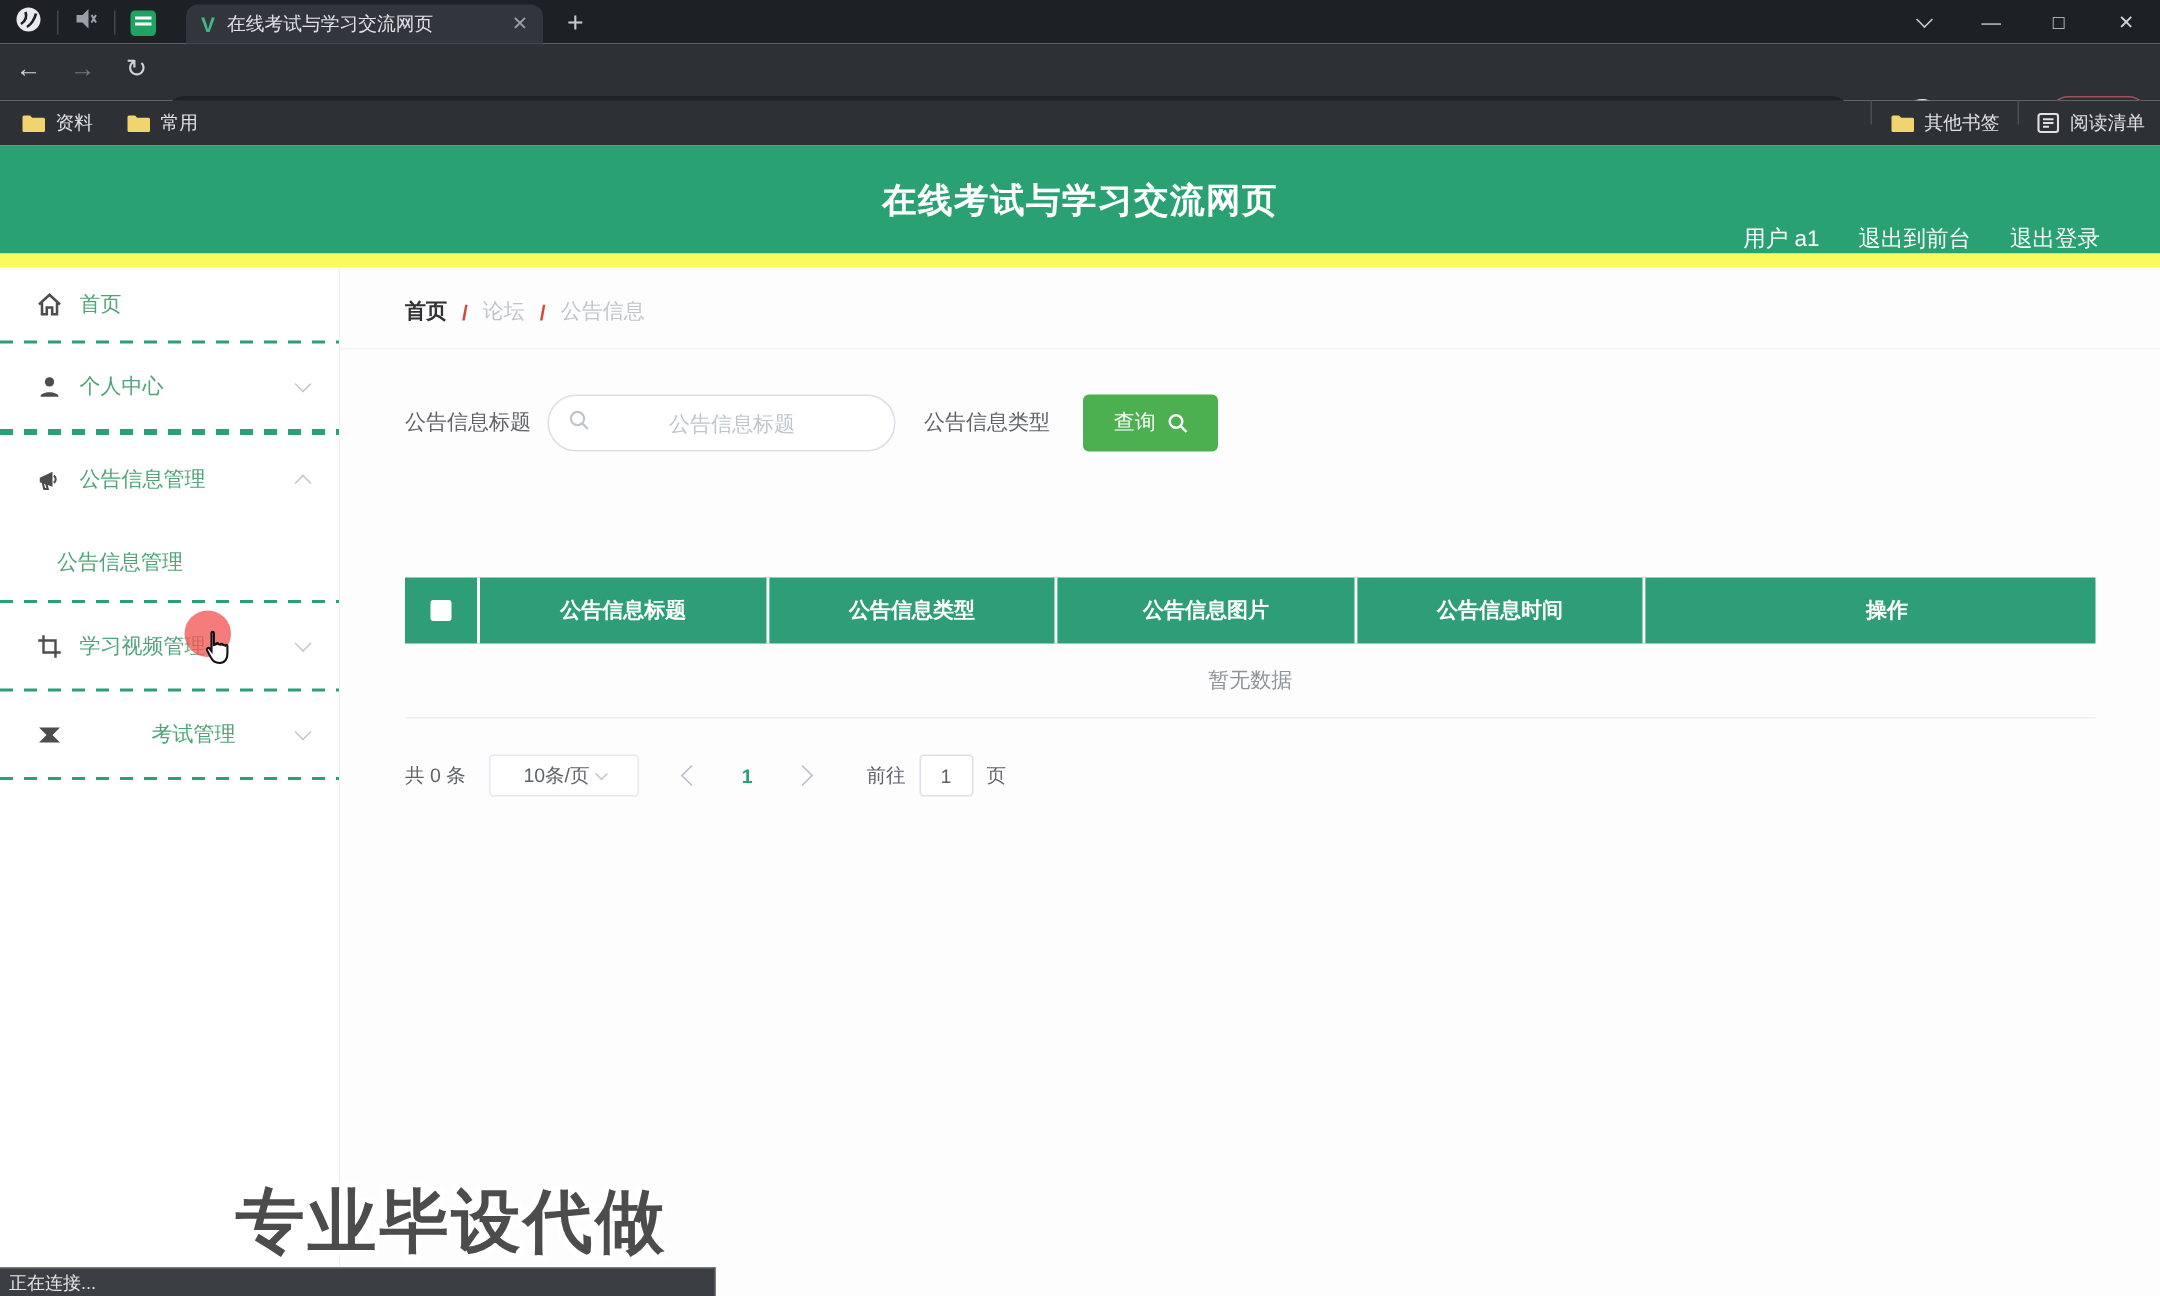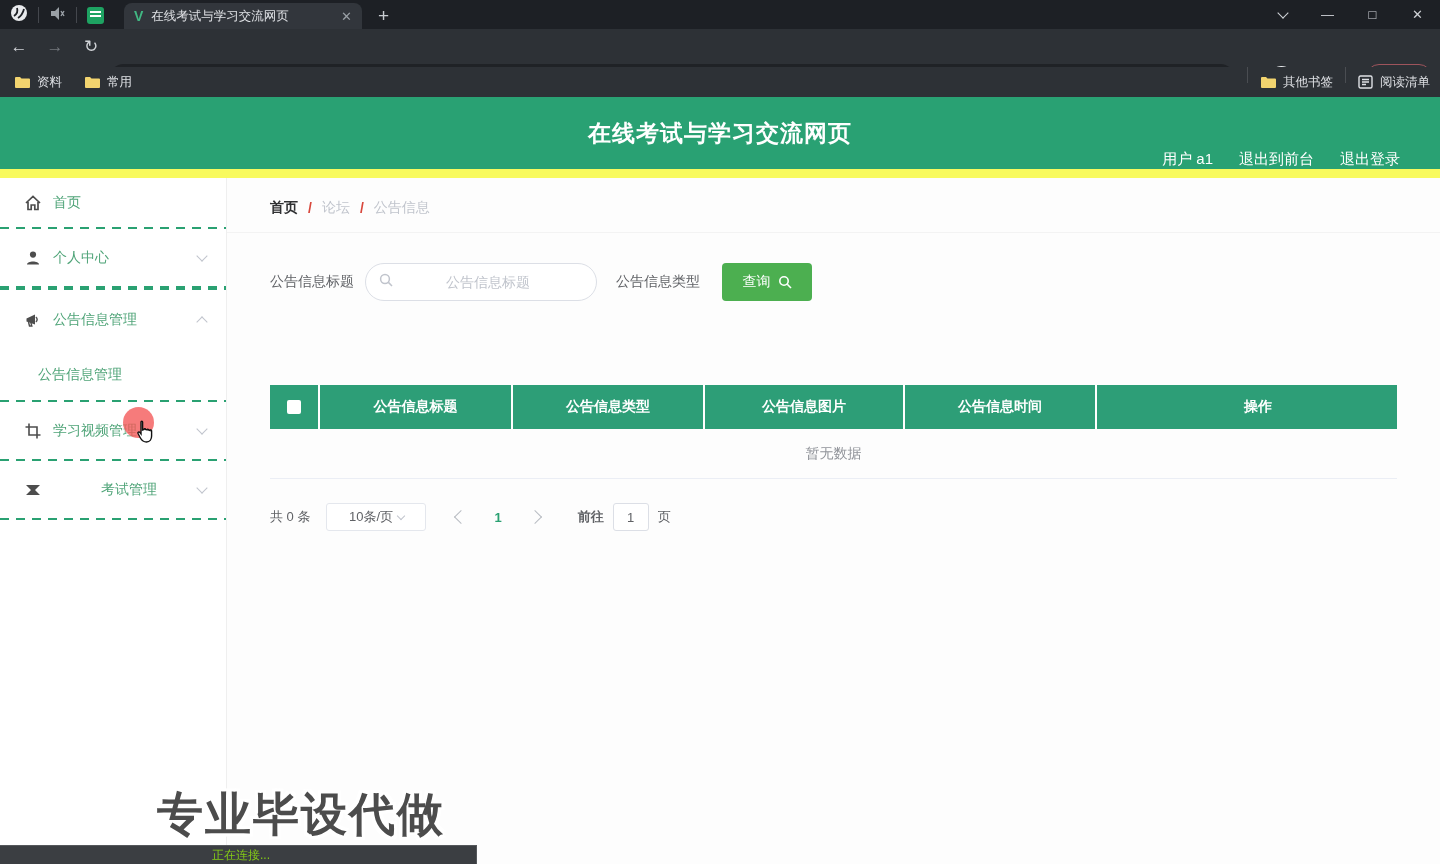--- a/index.html
+++ b/index.html
@@ -88,27 +88,27 @@
   .t-empty { height:50px; border-bottom:1px solid #ebeef5; display:flex; align-items:center; justify-content:center; font-size:14px; color:#909399; }
   
   .pagination { position:absolute; left:43px; top:325px; display:flex; align-items:center; font-size:13px; color:#606266; }
   .pg-total { margin-right:16px; }
   .pg-size { width:100px; height:28px; border:1px solid #e4e7ed; border-radius:3px; background:#fff; display:flex; align-items:center; justify-content:center; gap:5px; cursor:pointer; }
   .pg-chev { width:6px; height:6px; border-right:1.2px solid #c0c4cc; border-bottom:1.2px solid #c0c4cc; transform:rotate(45deg); margin-top:-2px; }
   .pg-arrow { width:10px; height:10px; border-right:1.6px solid #b8bcc2; border-bottom:1.6px solid #b8bcc2; cursor:pointer; }
   .pg-prev { transform:rotate(135deg); margin-left:30px; }
   .pg-next { transform:rotate(-45deg); margin-left:28px; }
   .pg-current { margin-left:28px; color:#2aa172; font-weight:bold; cursor:pointer; }
-  .pg-goto-label { margin-left:38px;font-weight:bold; }
+  .pg-goto-label { margin-left:38px; }
   .pg-goto-input { width:36px; height:28px; border:1px solid #dcdfe6; border-radius:3px; text-align:center; font-size:13px; color:#606266; margin:0 9px; outline:none; font-family:inherit; }
   .pg-suffix { }
   
   .watermark { position:absolute; left:157px; top:784px; font-size:46px; font-weight:bold; letter-spacing:2px; color:#4c4c4c; z-index:10;
     text-shadow:-3px -3px 0 #fff,3px -3px 0 #fff,-3px 3px 0 #fff,3px 3px 0 #fff,0 -3px 0 #fff,0 3px 0 #fff,-3px 0 0 #fff,3px 0 0 #fff; }
-  .status-bar { position:absolute; left:0; bottom:0; width:477px; height:19px; background:#3b3e42; border-top:1px solid #55585c; border-right:1px solid #55585c; color:#84cc16; font-size:12px; line-height:18px; padding-left:6px; z-index:11;text-align:center; }
+  .status-bar { position:absolute; left:0; bottom:0; width:477px; height:19px; background:#3b3e42; border-top:1px solid #55585c; border-right:1px solid #55585c; color:#e5e5e5; font-size:12px; line-height:18px; padding-left:6px; z-index:11; }
 </style>
 </head>
 <body>
 
 <div class="titlebar">
   <div class="tb-icons">
     <span>
       <svg width="18" height="18" viewBox="0 0 18 18">
           <circle cx="9" cy="9" r="8" fill="#e8eaed"></circle>
           <path d="M4 12 C7 10 8 7 7 4 M8 14 C11 12 13 9 14 5" stroke="#1d2025" stroke-width="1.8" fill="none"></path>

